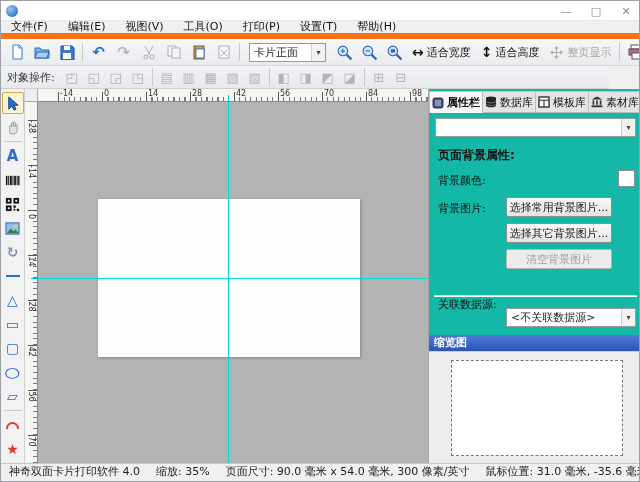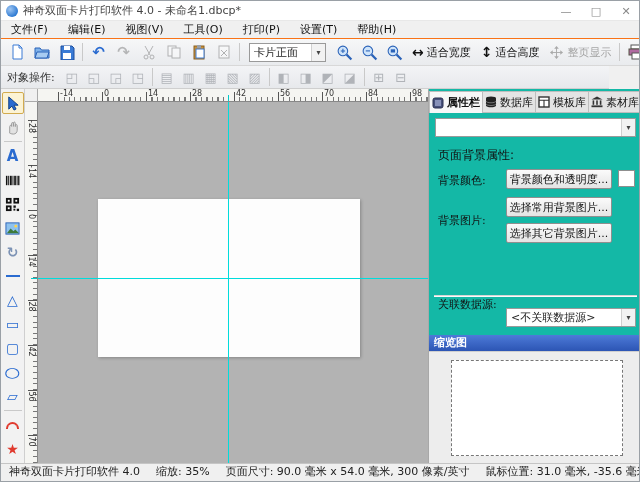--- a/index.html
+++ b/index.html
@@ -8,21 +8,21 @@
   #app { position:relative; width:640px; height:482px; background:#f0f0f0; overflow:hidden; border:1px solid #9aa0a6; }
 
   
   .titlebar { position:absolute; left:0; top:0; width:640px; height:20px; background:#ffffff; display:flex; align-items:center; padding-left:5px; border-bottom:1px solid #e8e8e8; }
   .appicon { width:12px; height:12px; border-radius:50%; background:radial-gradient(circle at 35% 35%, #9fc6f2, #2f7bd3 70%); margin-right:5px; flex:0 0 auto; }
   .wtitle { color:#444; font-size:11px; white-space:nowrap; }
   .wincontrols { position:absolute; right:0; top:0; height:20px; display:flex; }
   .winbtn { width:30px; height:20px; display:flex; align-items:center; justify-content:center; color:#8a8a8a; font-size:11px; cursor:default; }
 
   
-  .menubar { position:absolute; left:0; top:20px; width:640px; height:18px; background:#f0f0f0; display:flex; align-items:center; gap:0; border-bottom:1px solid #f97316; }
+  .menubar { position:absolute; left:0; top:20px; width:640px; height:18px; background:#f0f0f0; display:flex; align-items:center; gap:0; border-bottom:6px solid #f97316; }
   .menuitem { padding:0 10px; height:18px; line-height:18px; color:#111; }
 
   
   .tb1 { position:absolute; left:0; top:38px; width:640px; height:27px; background:linear-gradient(#f6f7f8,#e9ebee); border-bottom:1px solid #d8d8d8; display:flex; align-items:center; padding-left:3px; }
   .tb2 { position:absolute; left:0; top:65px; width:608px; height:23px; background:linear-gradient(#f3f4f6,#e7e9ec); border-bottom:1px solid #cfcfcf; display:flex; align-items:center; padding-left:6px;text-align:center; }
   .tbtn { width:25px; height:23px; display:flex; align-items:center; justify-content:center; border:1px solid transparent; border-radius:2px; flex:0 0 auto; }
   .tbtn.dis { filter:grayscale(1); opacity:.42; }
   .tbtn .g { font-size:15px; font-weight:bold; color:#2a6bd0; line-height:1; }
   .tsep { width:1px; height:18px; background:#c9c9c9; margin:0 3px; flex:0 0 auto; }
   .combo { height:19px; background:#fff; border:1px solid #9a9a9a; display:flex; align-items:center; position:relative; }
@@ -62,21 +62,21 @@
   .guide-h { position:absolute; left:0; right:0; height:1px; background:#00dcdc; }
   .rguide-v { position:absolute; bottom:0; width:1px; height:6px; background:#00cccc; }
   .rguide-h { position:absolute; right:0; height:1px; width:6px; background:#00cccc; }
 
   
   .rpanel { position:absolute; left:427px; top:88px; width:213px; height:374px; background:#14b8a6; border-left:1px solid #a8a8a8; }
   .tabs { position:absolute; left:0; top:2px; width:213px; height:22px; display:flex; border-bottom:1px solid #bdbdbd; }
   .tab { flex:1; display:flex; align-items:center; justify-content:center; gap:3px; font-size:11px; color:#111; background:#e4e4e4; border:1px solid #bdbdbd; border-left:none; border-bottom:none; }
   .tab.active { background:#f7f7f7; border-left:1px solid #bdbdbd; margin-bottom:-1px; font-weight:bold; }
   .panelcombo { position:absolute; left:6px; top:29px; width:201px; height:19px; }
-  .sectiontitle { position:absolute; left:9px; top:58px; font-weight:normal; font-size:12px; color:#111; }
+  .sectiontitle { position:absolute; left:9px; top:58px; font-weight:bold; font-size:12px; color:#111; }
   .plabel { position:absolute; left:9px; font-size:11px; color:#111; }
   .pbtn { position:absolute; left:77px; width:106px; height:20px; background:linear-gradient(#fbfbfb,#e4e4e4); border:1px solid #8f8f8f; border-radius:2px; font-size:11px; color:#111; display:flex; align-items:center; justify-content:center; white-space:nowrap; }
   .pbtn.dis { color:#9d9d9d; border-color:#b5b5b5; background:#ececec; }
   .swatch { position:absolute; left:189px; width:17px; height:17px; background:#fff; border:1px solid #8f8f8f; }
   .groove { position:absolute; left:5px; width:203px; height:2px; border-top:1px solid #d6d6d6; border-bottom:1px solid #fbfbfb; }
   .dscombo { position:absolute; left:77px; top:219px; width:130px; height:19px; }
   .thumbhdr { position:absolute; left:0; top:246px; width:213px; height:16px; background:linear-gradient(#4d7ad8,#2c55b4); color:#fff; font-weight:bold; font-size:11px; line-height:16px; padding-left:5px; }
   .thumbarea { position:absolute; left:0; top:262px; width:213px; height:112px; background:#ededed; border-top:1px solid #cfcfcf; }
   .thumbbox { position:absolute; left:22px; top:8px; width:172px; height:96px; background:#fff; border:1px dashed #777; }
 
@@ -90,21 +90,20 @@
     radial-gradient(circle at 6px 2px,#aaa 1px,transparent 1.3px); }
   svg { display:block; }
 </style>
 </head>
 <body>
 
 <div id="app">
 
   <div class="titlebar">
     <span class="appicon"></span>
-    <span class="wtitle">神奇双面卡片打印软件 4.0 - 未命名1.dbcp*</span>
     <div class="wincontrols">
       <span class="winbtn">—</span>
       <span class="winbtn">□</span>
       <span class="winbtn">✕</span>
     </div>
   </div>
 
   <div class="menubar">
     <span class="menuitem">文件(F)</span>
     <span class="menuitem">编辑(E)</span>
@@ -391,26 +390,26 @@
     </div>
 
     <div class="combo panelcombo">
       <span class="ct"></span>
       <span class="ca">▾</span>
     </div>
 
     <div class="sectiontitle">页面背景属性:</div>
 
     <span class="plabel" style="top:84px;">背景颜色:</span>
-    <div class="pbtn" style="top:80px;">背景颜色和透明度...</div>
     <div class="swatch" style="top:81px;"></div>
 
-    <span class="plabel" style="top:124px;">背景图片:</span>
+    <span class="plabel" style="top:112px;">背景图片:</span>
     <div class="pbtn" style="top:134px;">选择其它背景图片...</div>
     <div class="pbtn" style="top:108px;">选择常用背景图片...</div>
+    <div class="pbtn dis" style="top:160px;">清空背景图片</div>
 
     <div class="groove" style="top:206px;"></div>
 
     <span class="plabel" style="top:208px;">关联数据源:</span>
     <div class="combo dscombo">
       <span class="ct">&lt;不关联数据源&gt;</span>
       <span class="ca">▾</span>
     </div>
 
     <div class="thumbhdr">缩览图</div>

